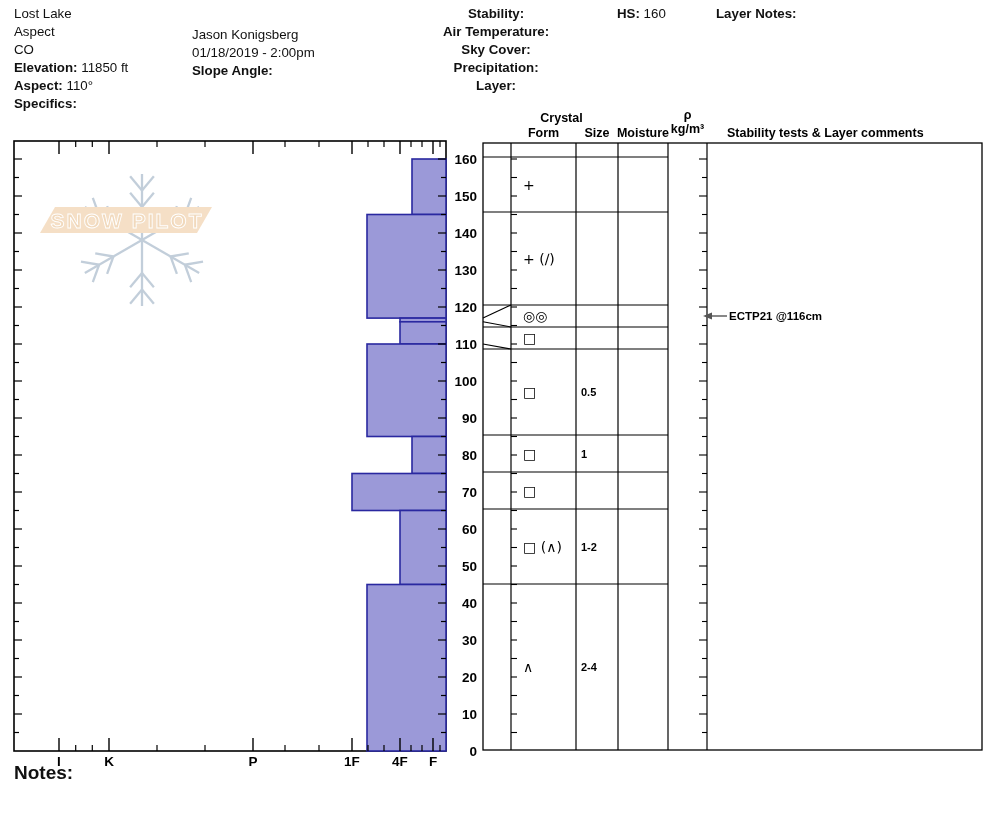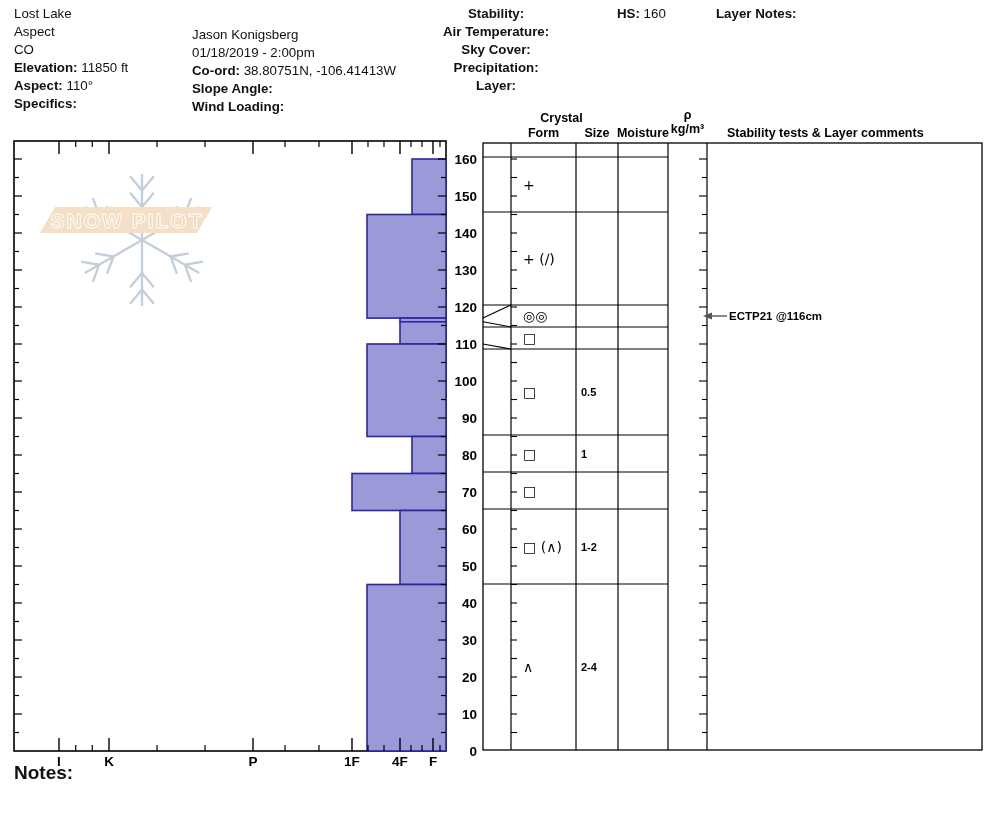--- a/index.html
+++ b/index.html
@@ -21,23 +21,21 @@
         <div class="hdr-line">Lost Lake</div>
         <div class="hdr-line">Aspect</div>
         <div class="hdr-line">CO</div>
         <div class="hdr-line"><b>Elevation:</b> 11850 ft</div>
         <div class="hdr-line"><b>Aspect:</b> 110°</div>
         <div class="hdr-line"><b>Specifics:</b></div>
       </div>
       <div class="hdr-col" style="left: 192px; margin-top: 21px;">
         <div class="hdr-line">Jason Konigsberg</div>
         <div class="hdr-line">01/18/2019 - 2:00pm</div>
-        <div class="hdr-line"><b>Co-ord:</b> 38.80751N, -106.41413W</div>
         <div class="hdr-line"><b>Slope Angle:</b></div>
-        <div class="hdr-line"><b>Wind Loading:</b></div>
       </div>
       <div class="hdr-col" style="left: 443px; text-align: center;">
         <div class="hdr-line"><b>Stability:</b></div>
         <div class="hdr-line"><b>Air Temperature:</b></div>
         <div class="hdr-line"><b>Sky Cover:</b></div>
         <div class="hdr-line"><b>Precipitation:</b></div>
         <div class="hdr-line"><b>Layer:</b></div>
       </div>
       <div class="hdr-col" style="left: 617px;">
         <div class="hdr-line"><b>HS:</b> 160</div>

